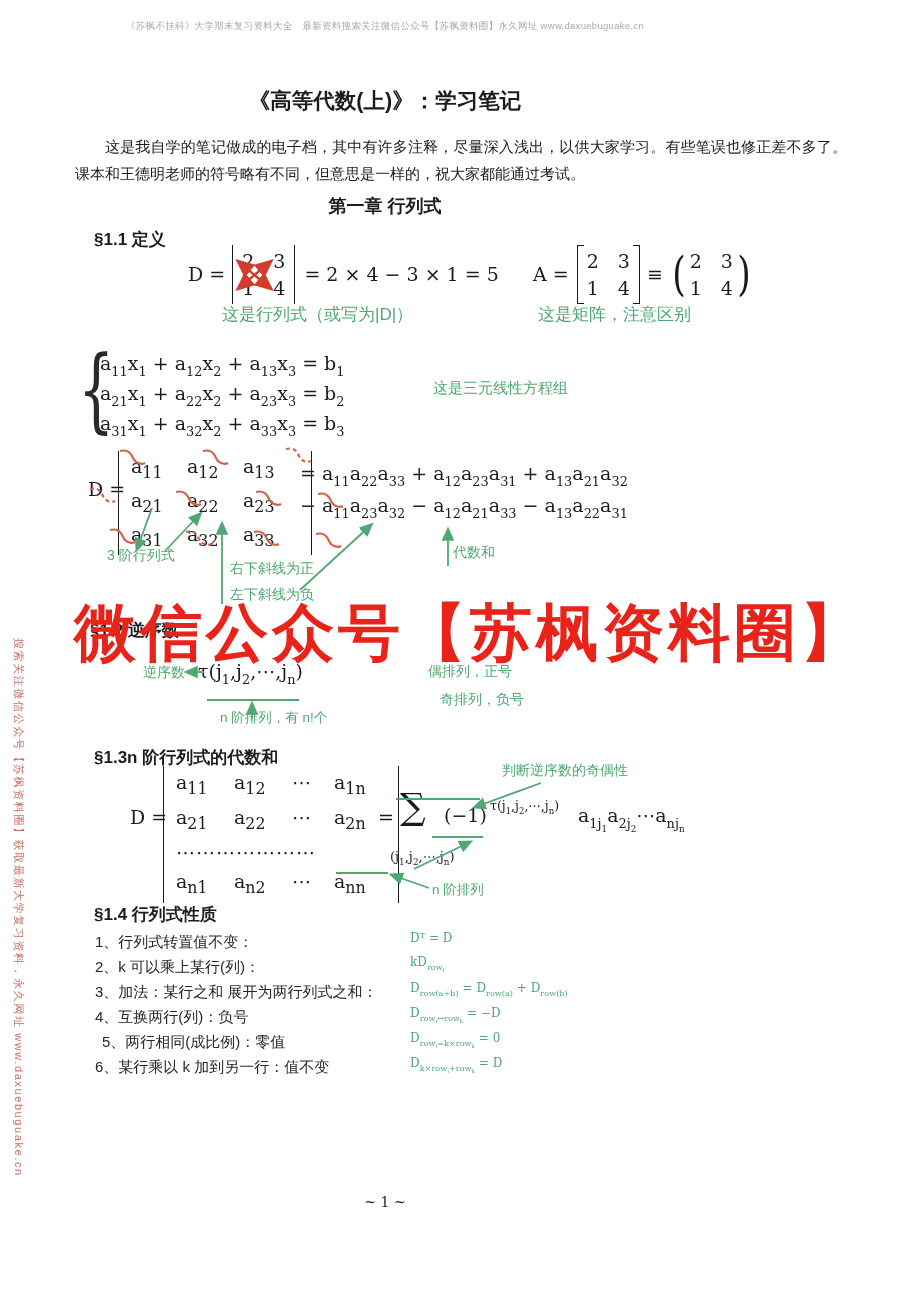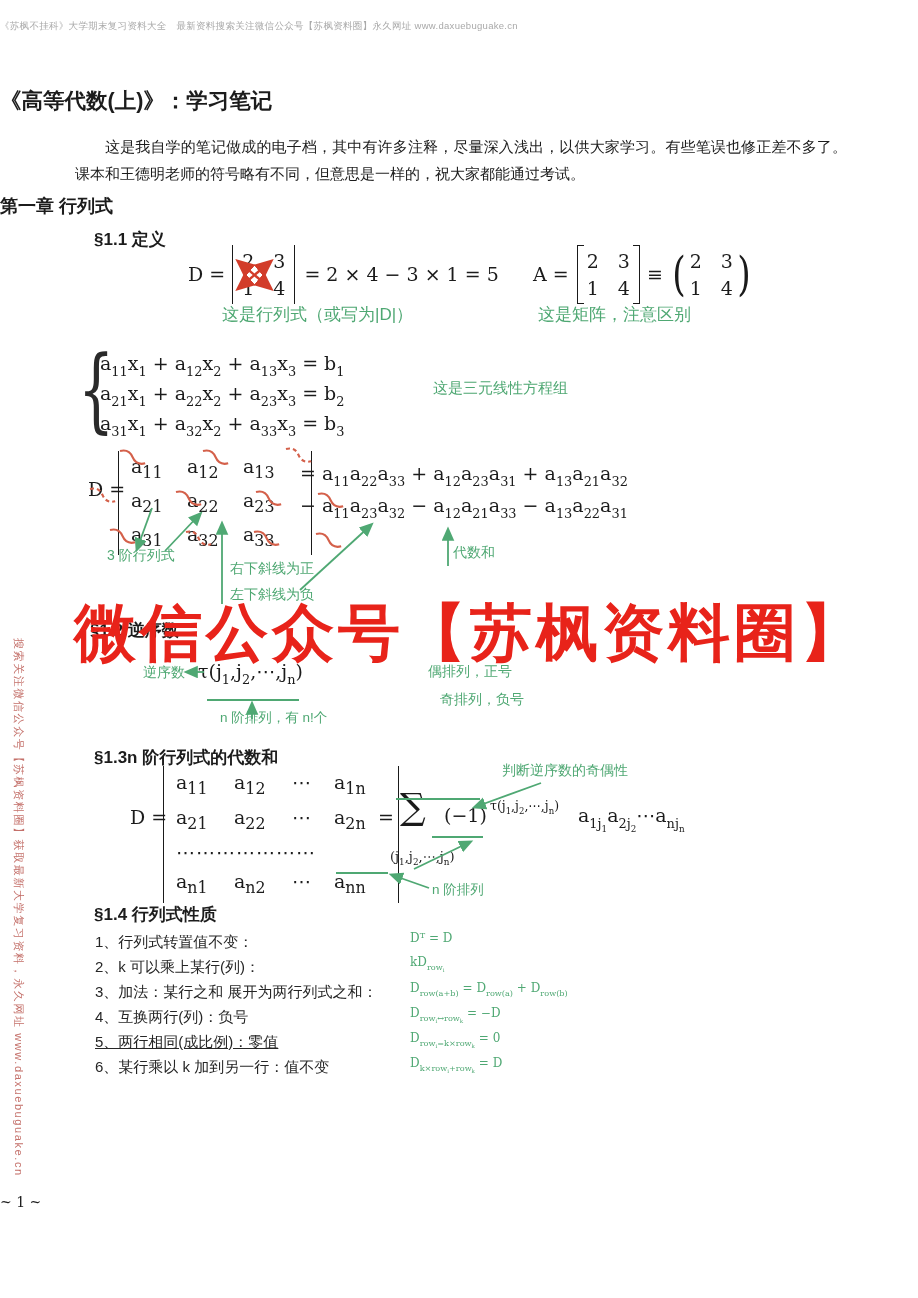--- a/index.html
+++ b/index.html
@@ -1,19 +1,19 @@
 <!DOCTYPE html>
 <html><head>
 <meta charset="utf-8">
 <style>
   html,body{margin:0;padding:0;background:#ffffff;}
   .page{position:relative;width:918px;height:1298px;background:#fff;overflow:hidden;
         font-family:"Liberation Sans","DejaVu Sans",sans-serif;color:#1c1c1c;}
   .abs{position:absolute;}
-  .center{left:0;width:770px;}
+  .center{left:0;width:770px;text-align:center;}
   .gray{color:#a9a9a9;}
   .green{color:#4fa873;}
   .m{font-family:"DejaVu Serif","Liberation Serif",serif;white-space:nowrap;color:#1b1b1b;}
   .m sub{font-size:68%;vertical-align:-0.5em;line-height:0;}
   .gm{font-family:"DejaVu Serif","Liberation Serif",serif;white-space:nowrap;color:#4fa873;}
   .gm sub{font-size:68%;vertical-align:-0.45em;line-height:0;}
   .gm sup{font-size:68%;vertical-align:0.5em;line-height:0;}
   .notice{top:20px;font-size:9.5px;letter-spacing:.3px;}
   .title{top:86px;font-size:21.5px;font-weight:700;}
   .intro{top:133px;left:75px;width:772px;font-size:15px;line-height:27px;text-indent:2em;text-align:justify;}
@@ -163,21 +163,21 @@
   <div class="abs m" style="left:578px;top:804px;font-size:19px;">a<sub>1j<sub>1</sub></sub>a<sub>2j<sub>2</sub></sub>⋯a<sub>nj<sub>n</sub></sub></div>
   <div class="abs note green" style="left:502px;top:762px;">判断逆序数的奇偶性</div>
   <div class="abs note green" style="left:432px;top:881px;font-size:13.5px;">n 阶排列</div>
 
   <div class="abs shead" style="left:94px;top:903px;">§1.4 行列式性质</div>
 
   <div class="abs prop-label" style="left:95px;top:933px;">1、行列式转置值不变：</div>
   <div class="abs prop-label" style="left:95px;top:958px;">2、k 可以乘上某行(列)：</div>
   <div class="abs prop-label" style="left:95px;top:983px;">3、加法：某行之和 展开为两行列式之和：</div>
   <div class="abs prop-label" style="left:95px;top:1008px;">4、互换两行(列)：负号</div>
-  <div class="abs prop-label" style="left:95px;top:1033px;text-decoration:underline;">5、两行相同(成比例)：零值</div>
+  <div class="abs prop-label" style="left:102px;top:1033px;">5、两行相同(成比例)：零值</div>
   <div class="abs prop-label" style="left:95px;top:1058px;">6、某行乘以 k 加到另一行：值不变</div>
 
   <div class="abs gm prop-frm" style="left:410px;top:931px;">D<sup>T</sup> = D</div>
   <div class="abs gm prop-frm" style="left:410px;top:955px;">kD<sub>row<sub>i</sub></sub></div>
   <div class="abs gm prop-frm" style="left:410px;top:981px;">D<sub>row(a+b)</sub> = D<sub>row(a)</sub> + D<sub>row(b)</sub></div>
   <div class="abs gm prop-frm" style="left:410px;top:1006px;">D<sub>row<sub>i</sub>↔row<sub>k</sub></sub> = −D</div>
   <div class="abs gm prop-frm" style="left:410px;top:1031px;">D<sub>row<sub>i</sub>=k×row<sub>k</sub></sub> = 0</div>
   <div class="abs gm prop-frm" style="left:410px;top:1056px;">D<sub>k×row<sub>i</sub>+row<sub>k</sub></sub> = D</div>
 
   <div class="abs center footer">~ 1 ~</div>

